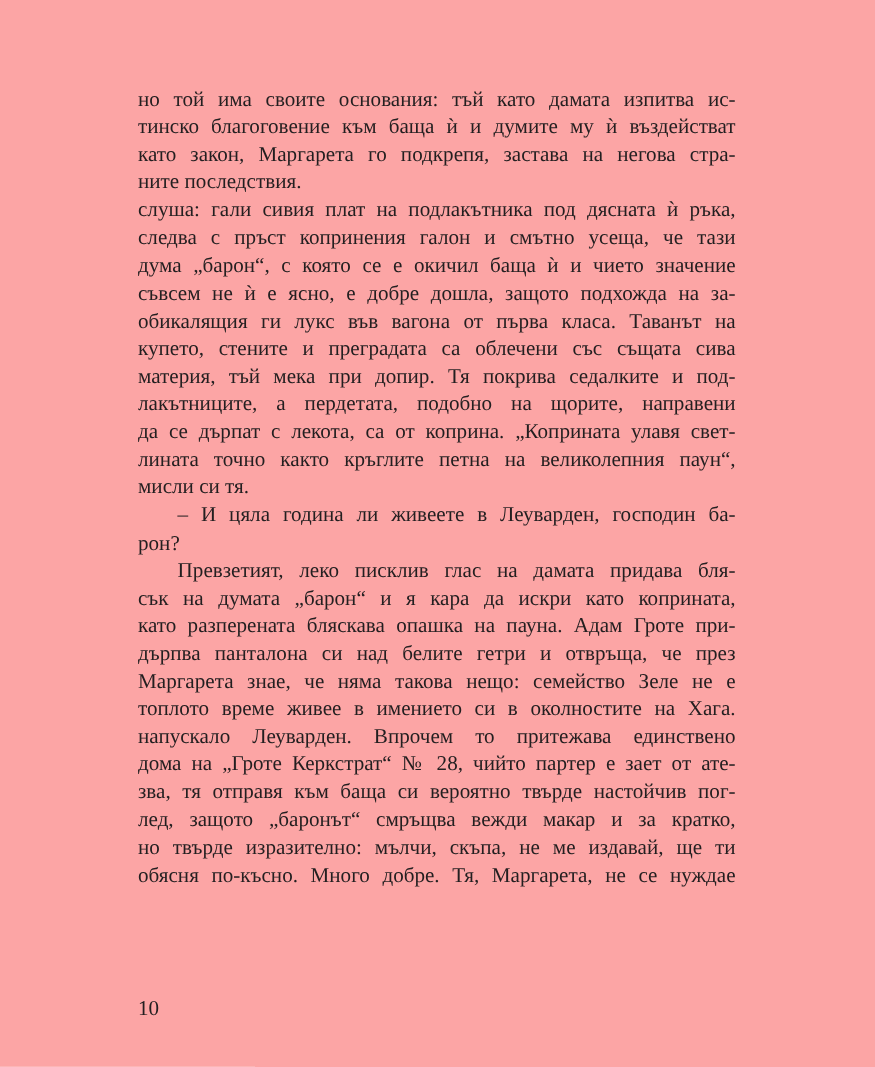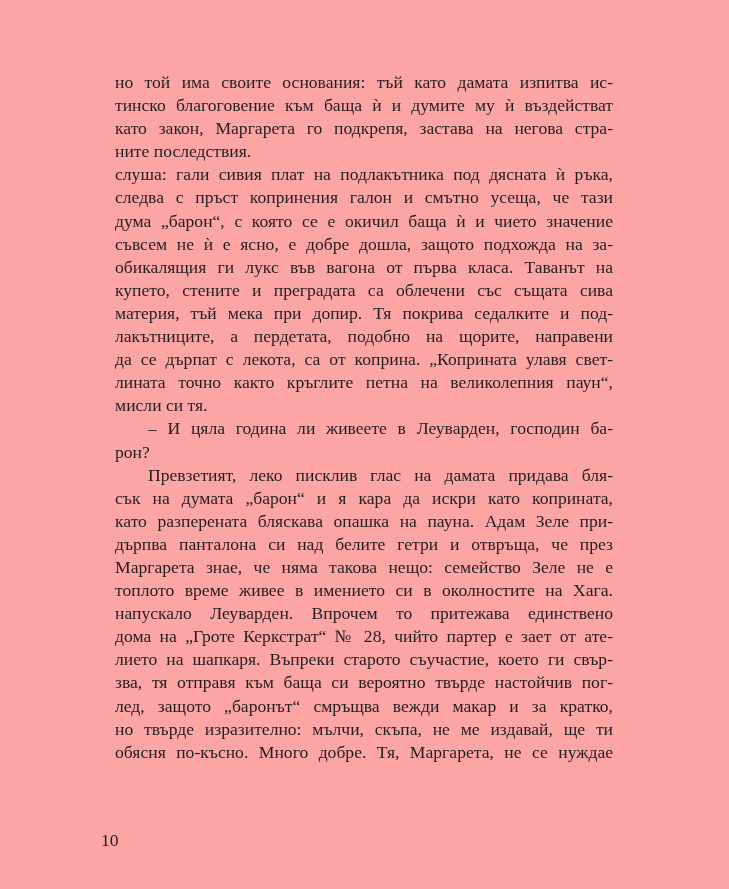--- a/index.html
+++ b/index.html
@@ -39,21 +39,21 @@
       height: 23.1px;
     }
     .line.last {
       text-align-last: left;
     }
     .line.indent {
       padding-left: 33px;
     }
     .page-number {
       position: absolute;
-      left: 101px;
+      left: 115px;
       top: 829px;
       font-family: "Liberation Serif", "DejaVu Serif", serif;
       font-size: 17.6px;
       line-height: 23px;
       color: #231f20;
     }
   </style>
 </head>
 <body>
 
@@ -75,27 +75,26 @@
     <span class="line">лакътниците, а пердетата, подобно на щорите, направени</span>
     <span class="line">да се дърпат с лекота, са от коприна. „Коприната улавя свет-</span>
     <span class="line">лината точно както кръглите петна на великолепния паун“,</span>
     <span class="line last">мисли си тя.</span>
 
     <span class="line indent">– И цяла година ли живеете в Леуварден, господин ба-</span>
     <span class="line last">рон?</span>
 
     <span class="line indent">Превзетият, леко писклив глас на дамата придава бля-</span>
     <span class="line">сък на думата „барон“ и я кара да искри като коприната,</span>
-    <span class="line">като разперената бляскава опашка на пауна. Адам Зеле при-</span>
+    <span class="line">като разперената бляскава опашка на пауна. Адам Гроте при-</span>
     <span class="line">дърпва панталона си над белите гетри и отвръща, че през</span>
     <span class="line">Маргарета знае, че няма такова нещо: семейство Зеле не е</span>
     <span class="line">топлото време живее в имението си в околностите на Хага.</span>
     <span class="line">напускало Леуварден. Впрочем то притежава единствено</span>
     <span class="line">дома на „Гроте Керкстрат“ № 28, чийто партер е зает от ате-</span>
-    <span class="line">лието на шапкаря. Въпреки старото съучастие, което ги свър-</span>
     <span class="line">зва, тя отправя към баща си вероятно твърде настойчив пог-</span>
     <span class="line">лед, защото „баронът“ смръщва вежди макар и за кратко,</span>
     <span class="line">но твърде изразително: мълчи, скъпа, не ме издавай, ще ти</span>
     <span class="line">обясня по-късно. Много добре. Тя, Маргарета, не се нуждае</span>
   </div>
 
   <div class="page-number">10</div>
 </div>
 
 </body></html>

